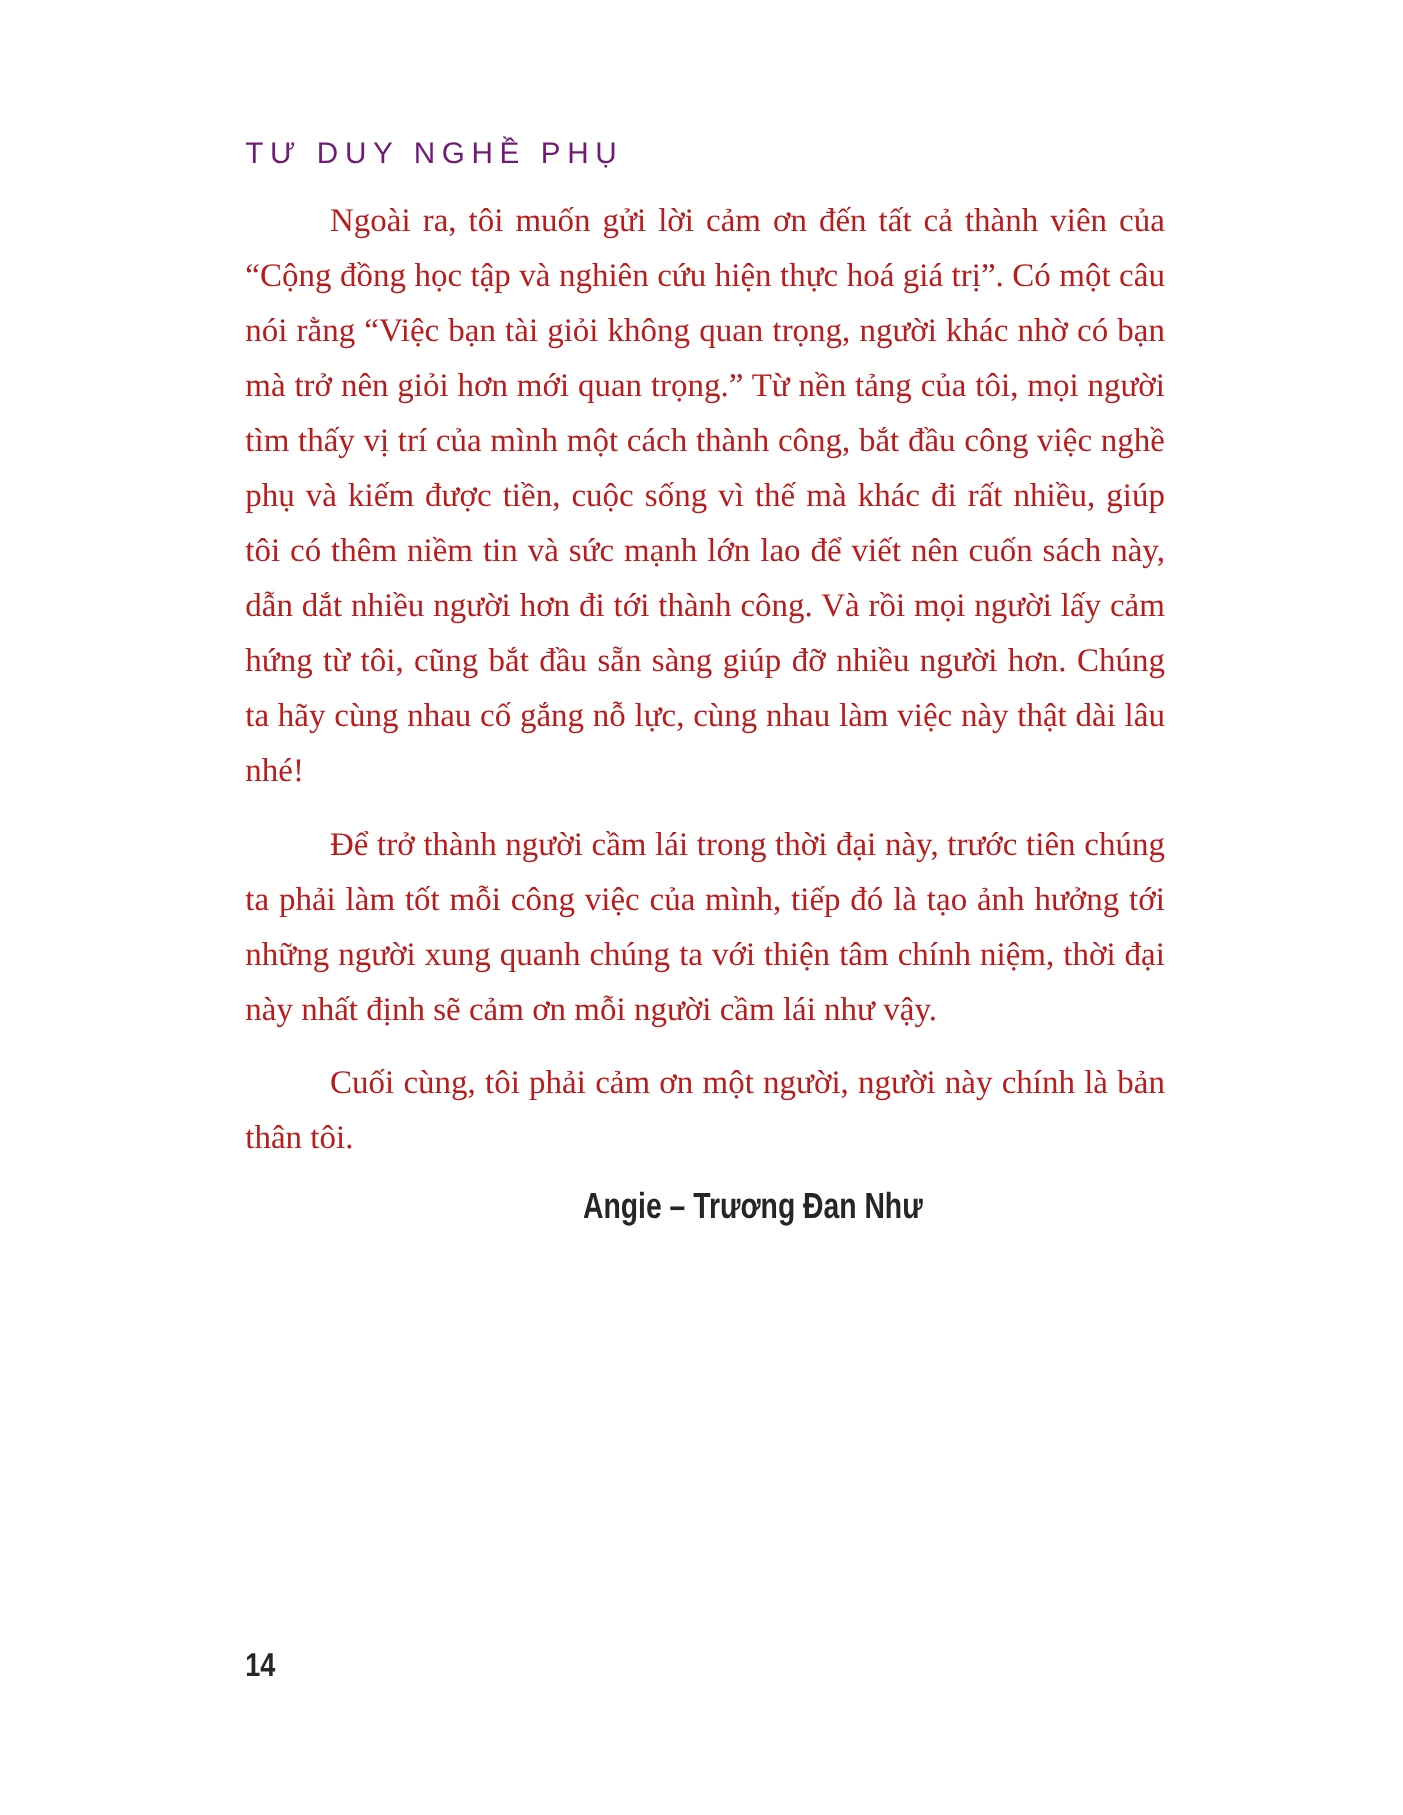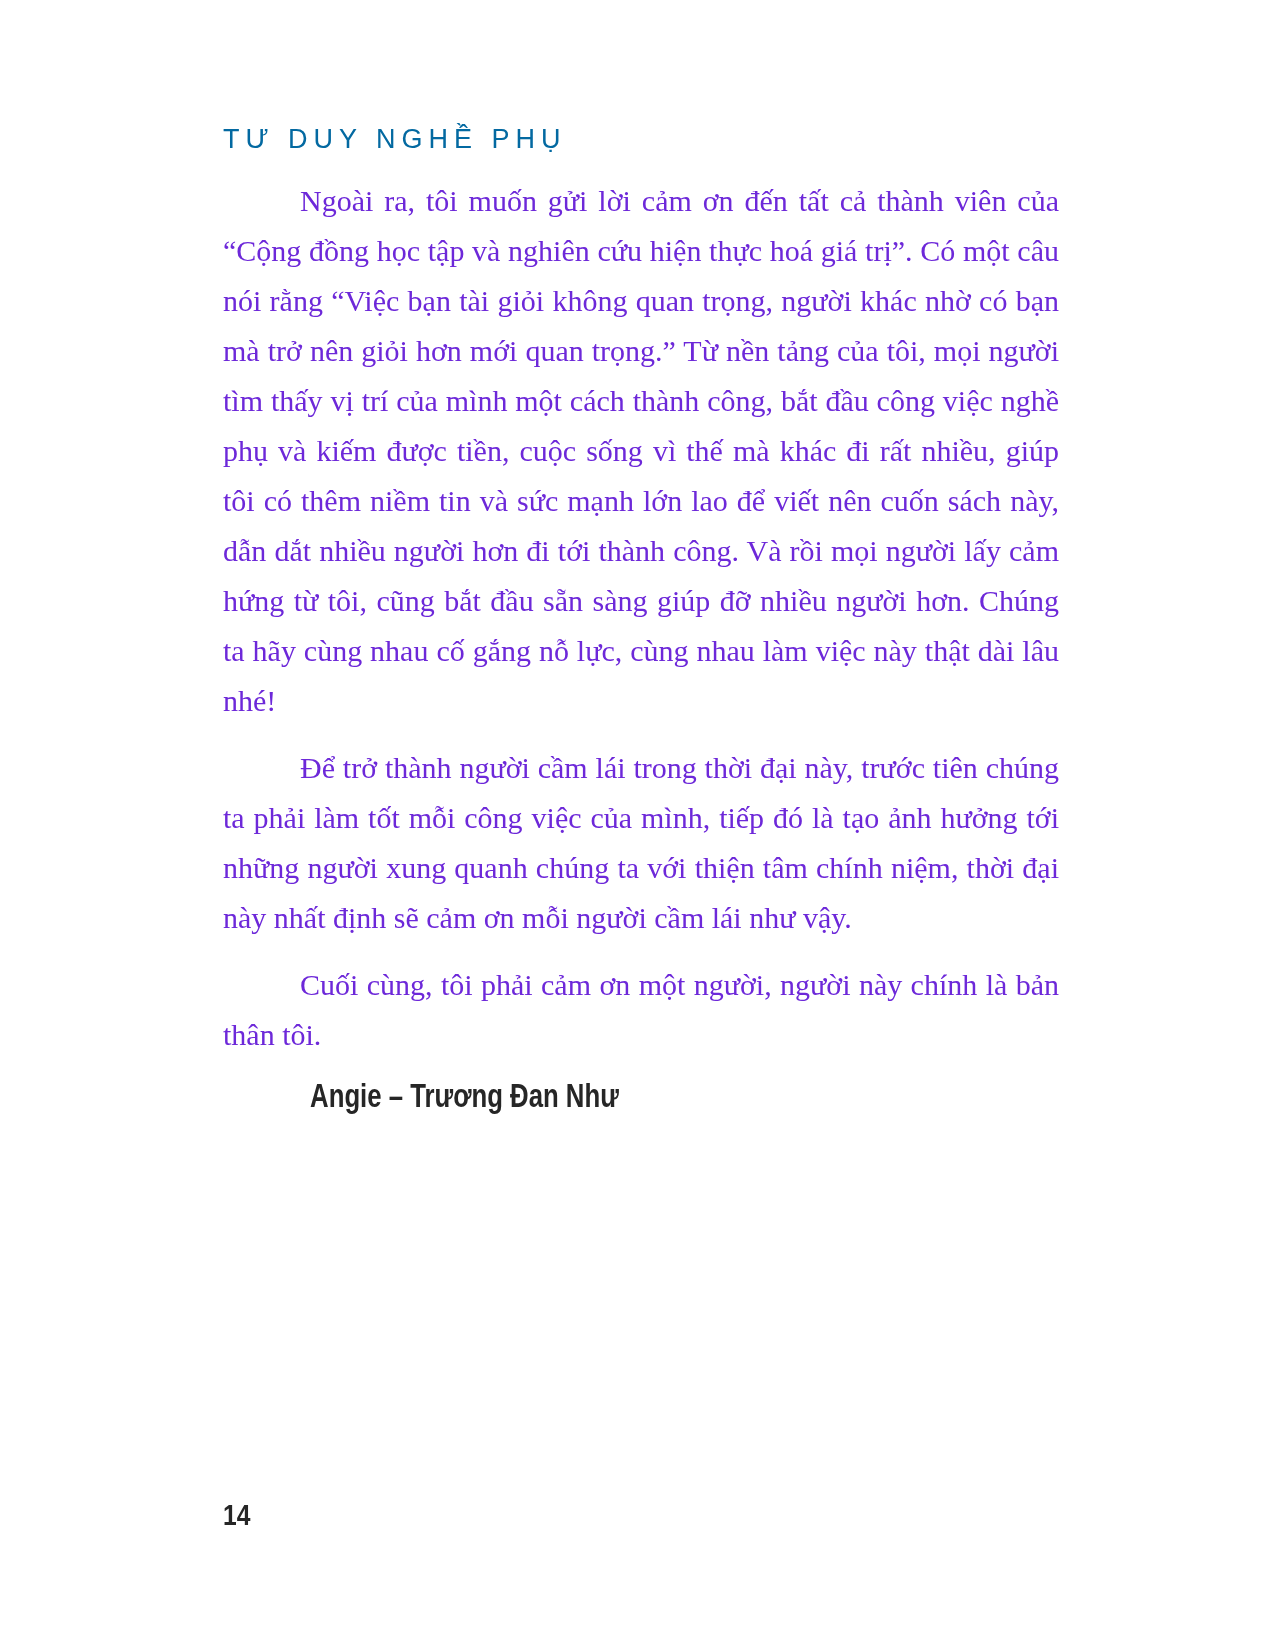--- a/index.html
+++ b/index.html
@@ -16,42 +16,42 @@
     font-family: "Liberation Serif", serif;
   }
   .running-header {
     position: absolute;
     left: 223px;
     top: 124px;
     font-family: "Liberation Sans", sans-serif;
     font-size: 27px;
     font-weight: 400;
     letter-spacing: 6px;
-    color: #0369a1;
+    color: #701a75;
     white-space: nowrap;
   }
   .content {
     position: absolute;
     left: 223px;
     top: 176px;
     width: 836px;
   }
   .body-par {
     margin: 0 0 17px 0;
     font-family: "Liberation Serif", serif;
     font-size: 30px;
     line-height: 50px;
-    color: #6d28d9;
+    color: #b91c1c;
     text-align: justify;
     text-indent: 77px;
     text-justify: inter-word;
   }
   .signature-line {
     margin-top: 16px;
-    text-align: left;
+    text-align: center;
   }
   .signature-name {
     display: inline-block;
     font-family: "Liberation Sans", sans-serif;
     font-weight: 700;
     font-size: 33px;
     color: #262626;
     transform: scaleX(0.78);
     transform-origin: 100% 50%;
     white-space: nowrap;

